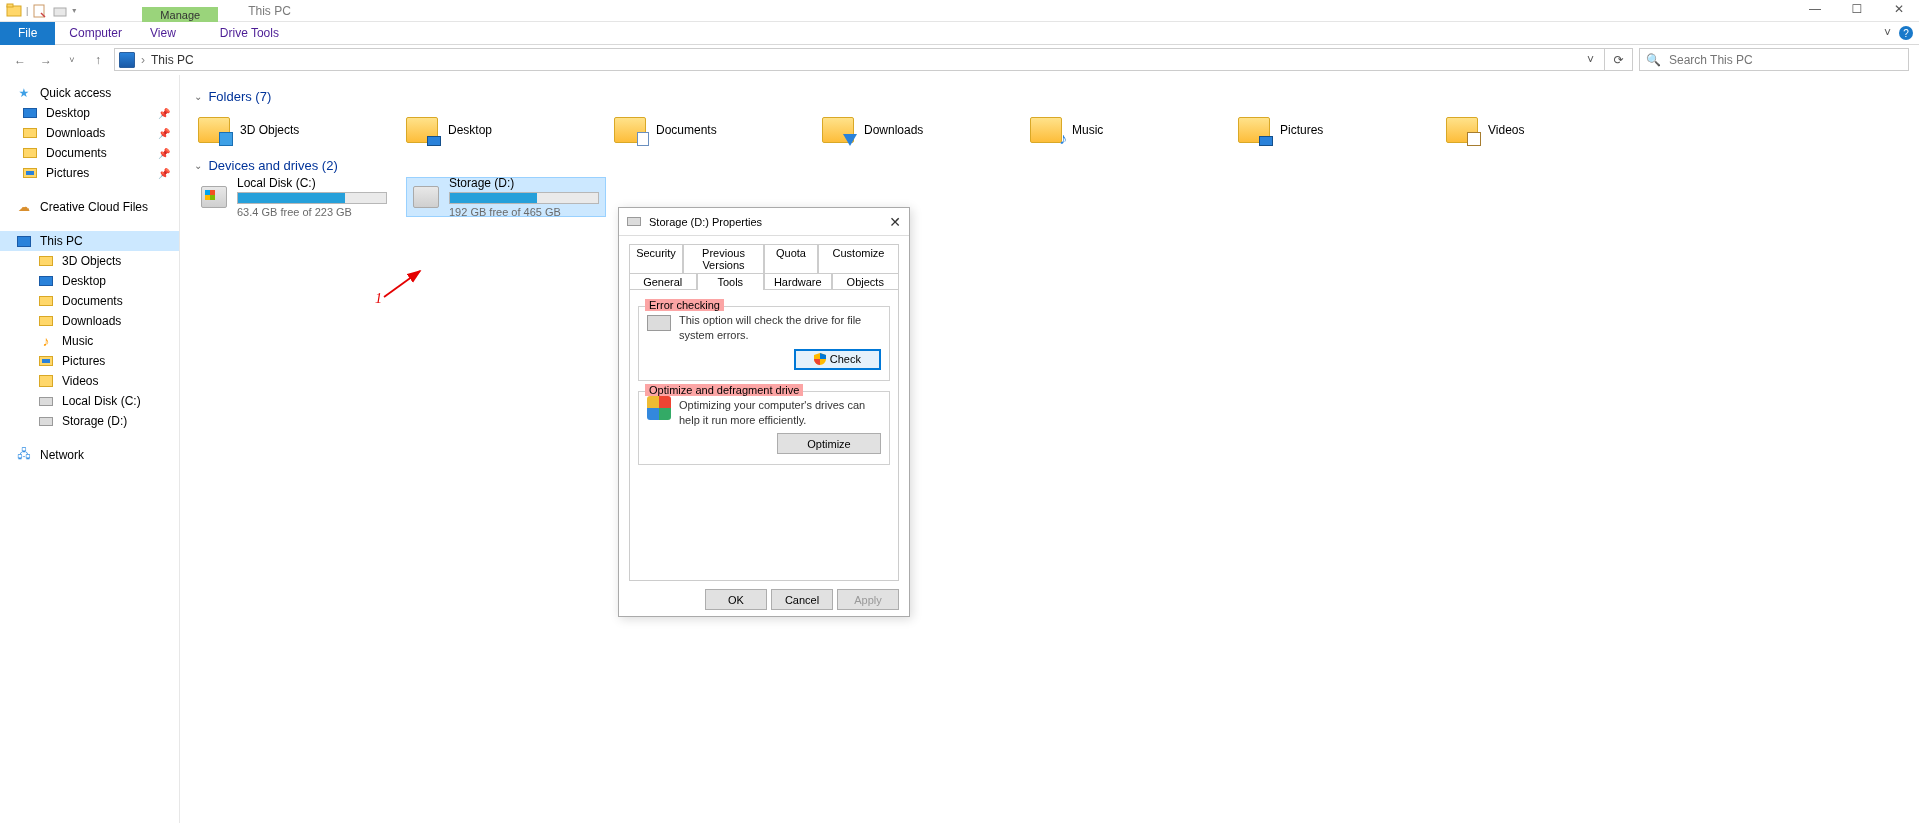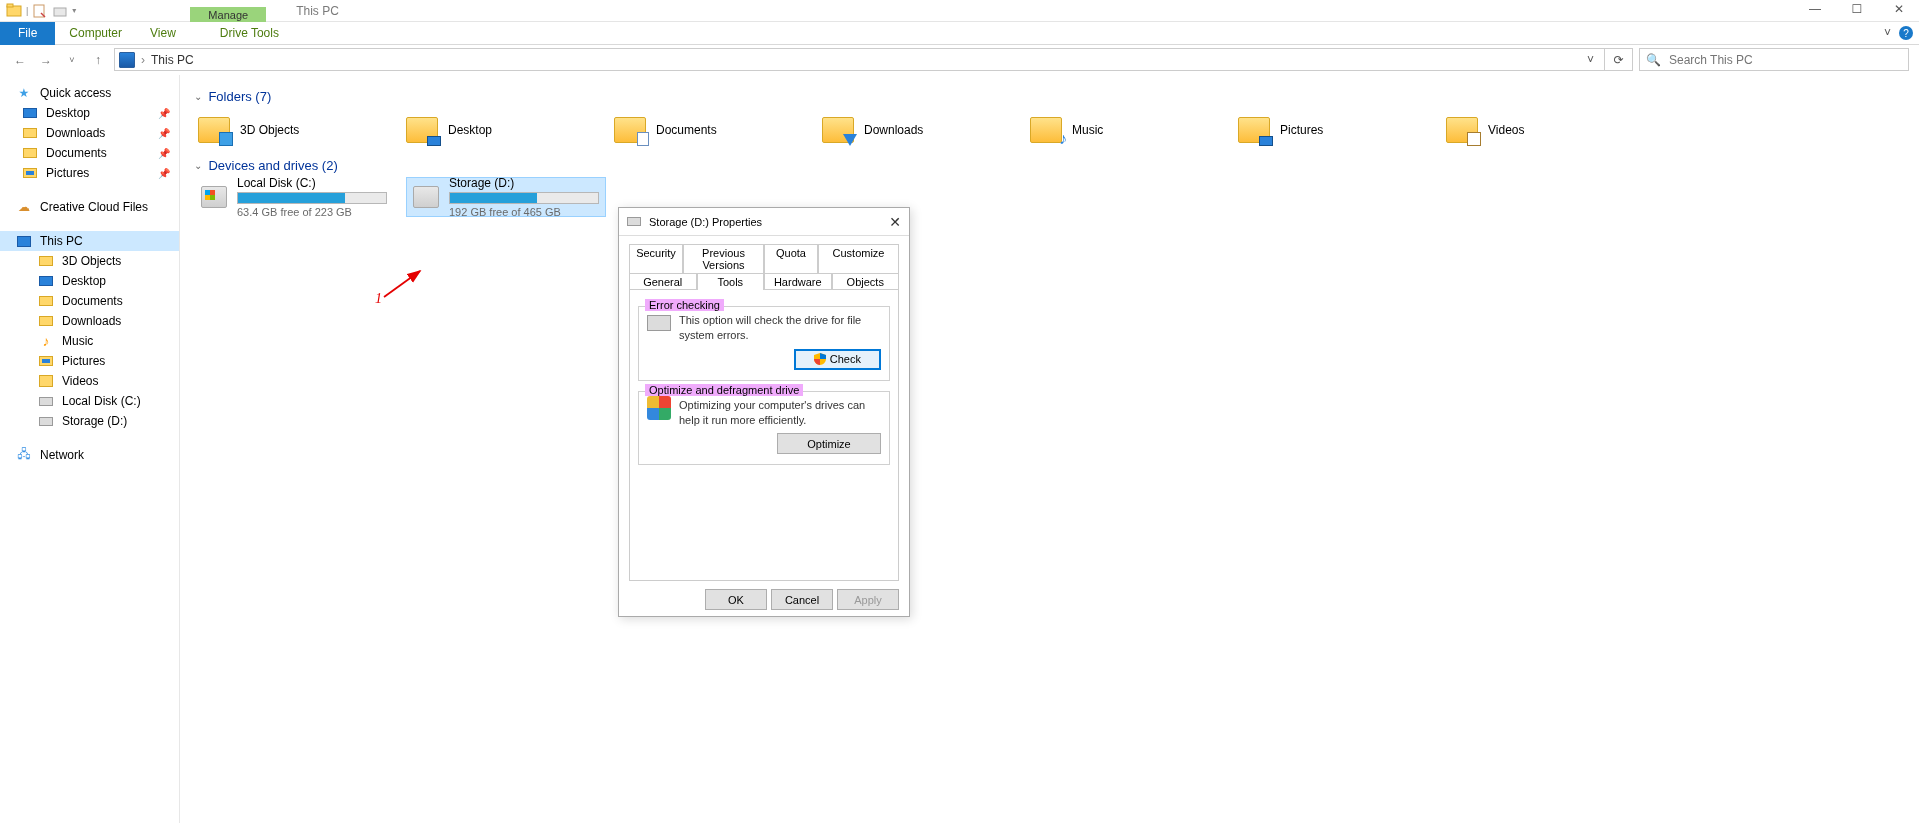--- a/index.html
+++ b/index.html
@@ -2,29 +2,29 @@
 <html><head>
 <meta charset="utf-8">
 <style>
   * { box-sizing: border-box; }
   html, body { margin:0; padding:0; font-family:"Segoe UI",Tahoma,sans-serif; font-size:12px; color:#000; background:#fff; width:1919px; height:823px; overflow:hidden; }
   .window { width:100%; height:100%; display:flex; flex-direction:column; position:relative; }
   
   .title-bar { height:22px; display:flex; align-items:center; border-bottom:1px solid #e5e5e5; }
   .qat { display:flex; align-items:center; gap:4px; padding:0 6px; }
   .qat-ico { width:16px; height:16px; display:flex; align-items:center; justify-content:center; }
-  .ribbon-tab-row { display:flex; align-items:flex-end; margin-left:108px; height:22px; }
+  .ribbon-tab-row { display:flex; align-items:flex-end; margin-left:60px; height:22px; }
   .manage-box { background:#9ad47b; padding:2px 18px 1px; font-size:11px; color:#333; }
   .title-text { margin-left:30px; color:#7a7a7a; font-size:12px; }
   .win-controls { position:absolute; right:6px; top:2px; display:flex; gap:14px; color:#555; }
   .win-controls span { width:28px; text-align:center; cursor:default; }
   
   .ribbon { height:23px; display:flex; align-items:center; border-bottom:1px solid #d9d9d9; }
   .ribbon .file-tab { background:#1979ca; color:#fff; height:23px; display:flex; align-items:center; padding:0 18px; font-size:12px; }
-  .ribbon .tab { padding:0 14px; height:23px; display:flex; align-items:center; color:#4d7c0f; }
+  .ribbon .tab { padding:0 14px; height:23px; display:flex; align-items:center; color:#4c1d95; }
   .ribbon-right { margin-left:auto; display:flex; align-items:center; gap:8px; padding-right:6px; color:#1979ca; }
   
   .addr-row { height:30px; display:flex; align-items:center; gap:6px; padding:4px 10px; border-bottom:1px solid transparent; }
   .nav-btn { width:20px; height:20px; display:flex; align-items:center; justify-content:center; color:#6a6a6a; }
   .addr-bar { flex:1; height:23px; border:1px solid #cccccc; display:flex; align-items:center; padding:0 4px; gap:6px; }
   .addr-pc-ico { width:16px; height:16px; background:linear-gradient(#2a82da,#1a5aa6); border:1px solid #2a5f9e; border-radius:1px; }
   .addr-crumb { color:#333; }
   .addr-sep { color:#888; }
   .addr-end { margin-left:auto; display:flex; align-items:center; gap:10px; color:#555; }
   .refresh-box { width:28px; height:23px; border-left:1px solid #ccc; display:flex; align-items:center; justify-content:center; margin-right:-4px; }
@@ -82,21 +82,21 @@
   .dlg-title .ico-drive { margin-right:8px; }
   .dlg-close { margin-left:auto; font-size:14px; color:#333; }
   .dlg-body { padding:8px 10px 6px; display:flex; flex-direction:column; height:calc(100% - 28px); }
   .tab-strip { display:flex; flex-wrap:wrap; }
   .tab-strip .ptab { border:1px solid #cccccc; border-bottom:none; padding:2px 0; font-size:11px; background:#fff; text-align:center; }
   .tab-strip .ptab.row1 { width:20%; }
   .tab-strip .ptab.row2 { width:25%; }
   .tab-strip .ptab.active { position:relative; z-index:2; }
   .tab-panel { border:1px solid #cccccc; flex:1; padding:6px 8px; margin-top:-1px; }
   .group { border:1px solid #d0d0d0; padding:6px 8px 10px; margin-top:10px; position:relative; }
-  .group-title { position:absolute; top:-8px; left:6px; background:#f0abfc; padding:0 4px; font-size:11px; }
+  .group-title { position:absolute; top:-8px; left:6px; background:#fca5a5; padding:0 4px; font-size:11px; }
   .group-row { display:flex; gap:8px; align-items:flex-start; }
   .group-text { font-size:11px; line-height:1.35; color:#333; }
   .group-ico { width:28px; height:20px; display:flex; align-items:center; justify-content:center; }
   .defrag-ico { width:24px; height:24px; background:conic-gradient(#e43 0 25%,#3a6 0 50%,#38d 0 75%,#eb3 0); border-radius:3px; }
   .dlg-btn { border:1px solid #adadad; background:#e1e1e1; height:21px; padding:0 14px; font-size:11px; display:inline-flex; align-items:center; gap:4px; }
   .dlg-btn.primary { border:2px solid #0078d7; background:#e5f1fb; padding:4px 18px; }
   .shield { width:12px; height:12px; }
   .btn-row { margin-top:6px; display:flex; justify-content:flex-end; }
   .dlg-footer { display:flex; justify-content:flex-end; gap:4px; padding:8px 0 0; }
   .dlg-footer .dlg-btn { width:62px; justify-content:center; }

